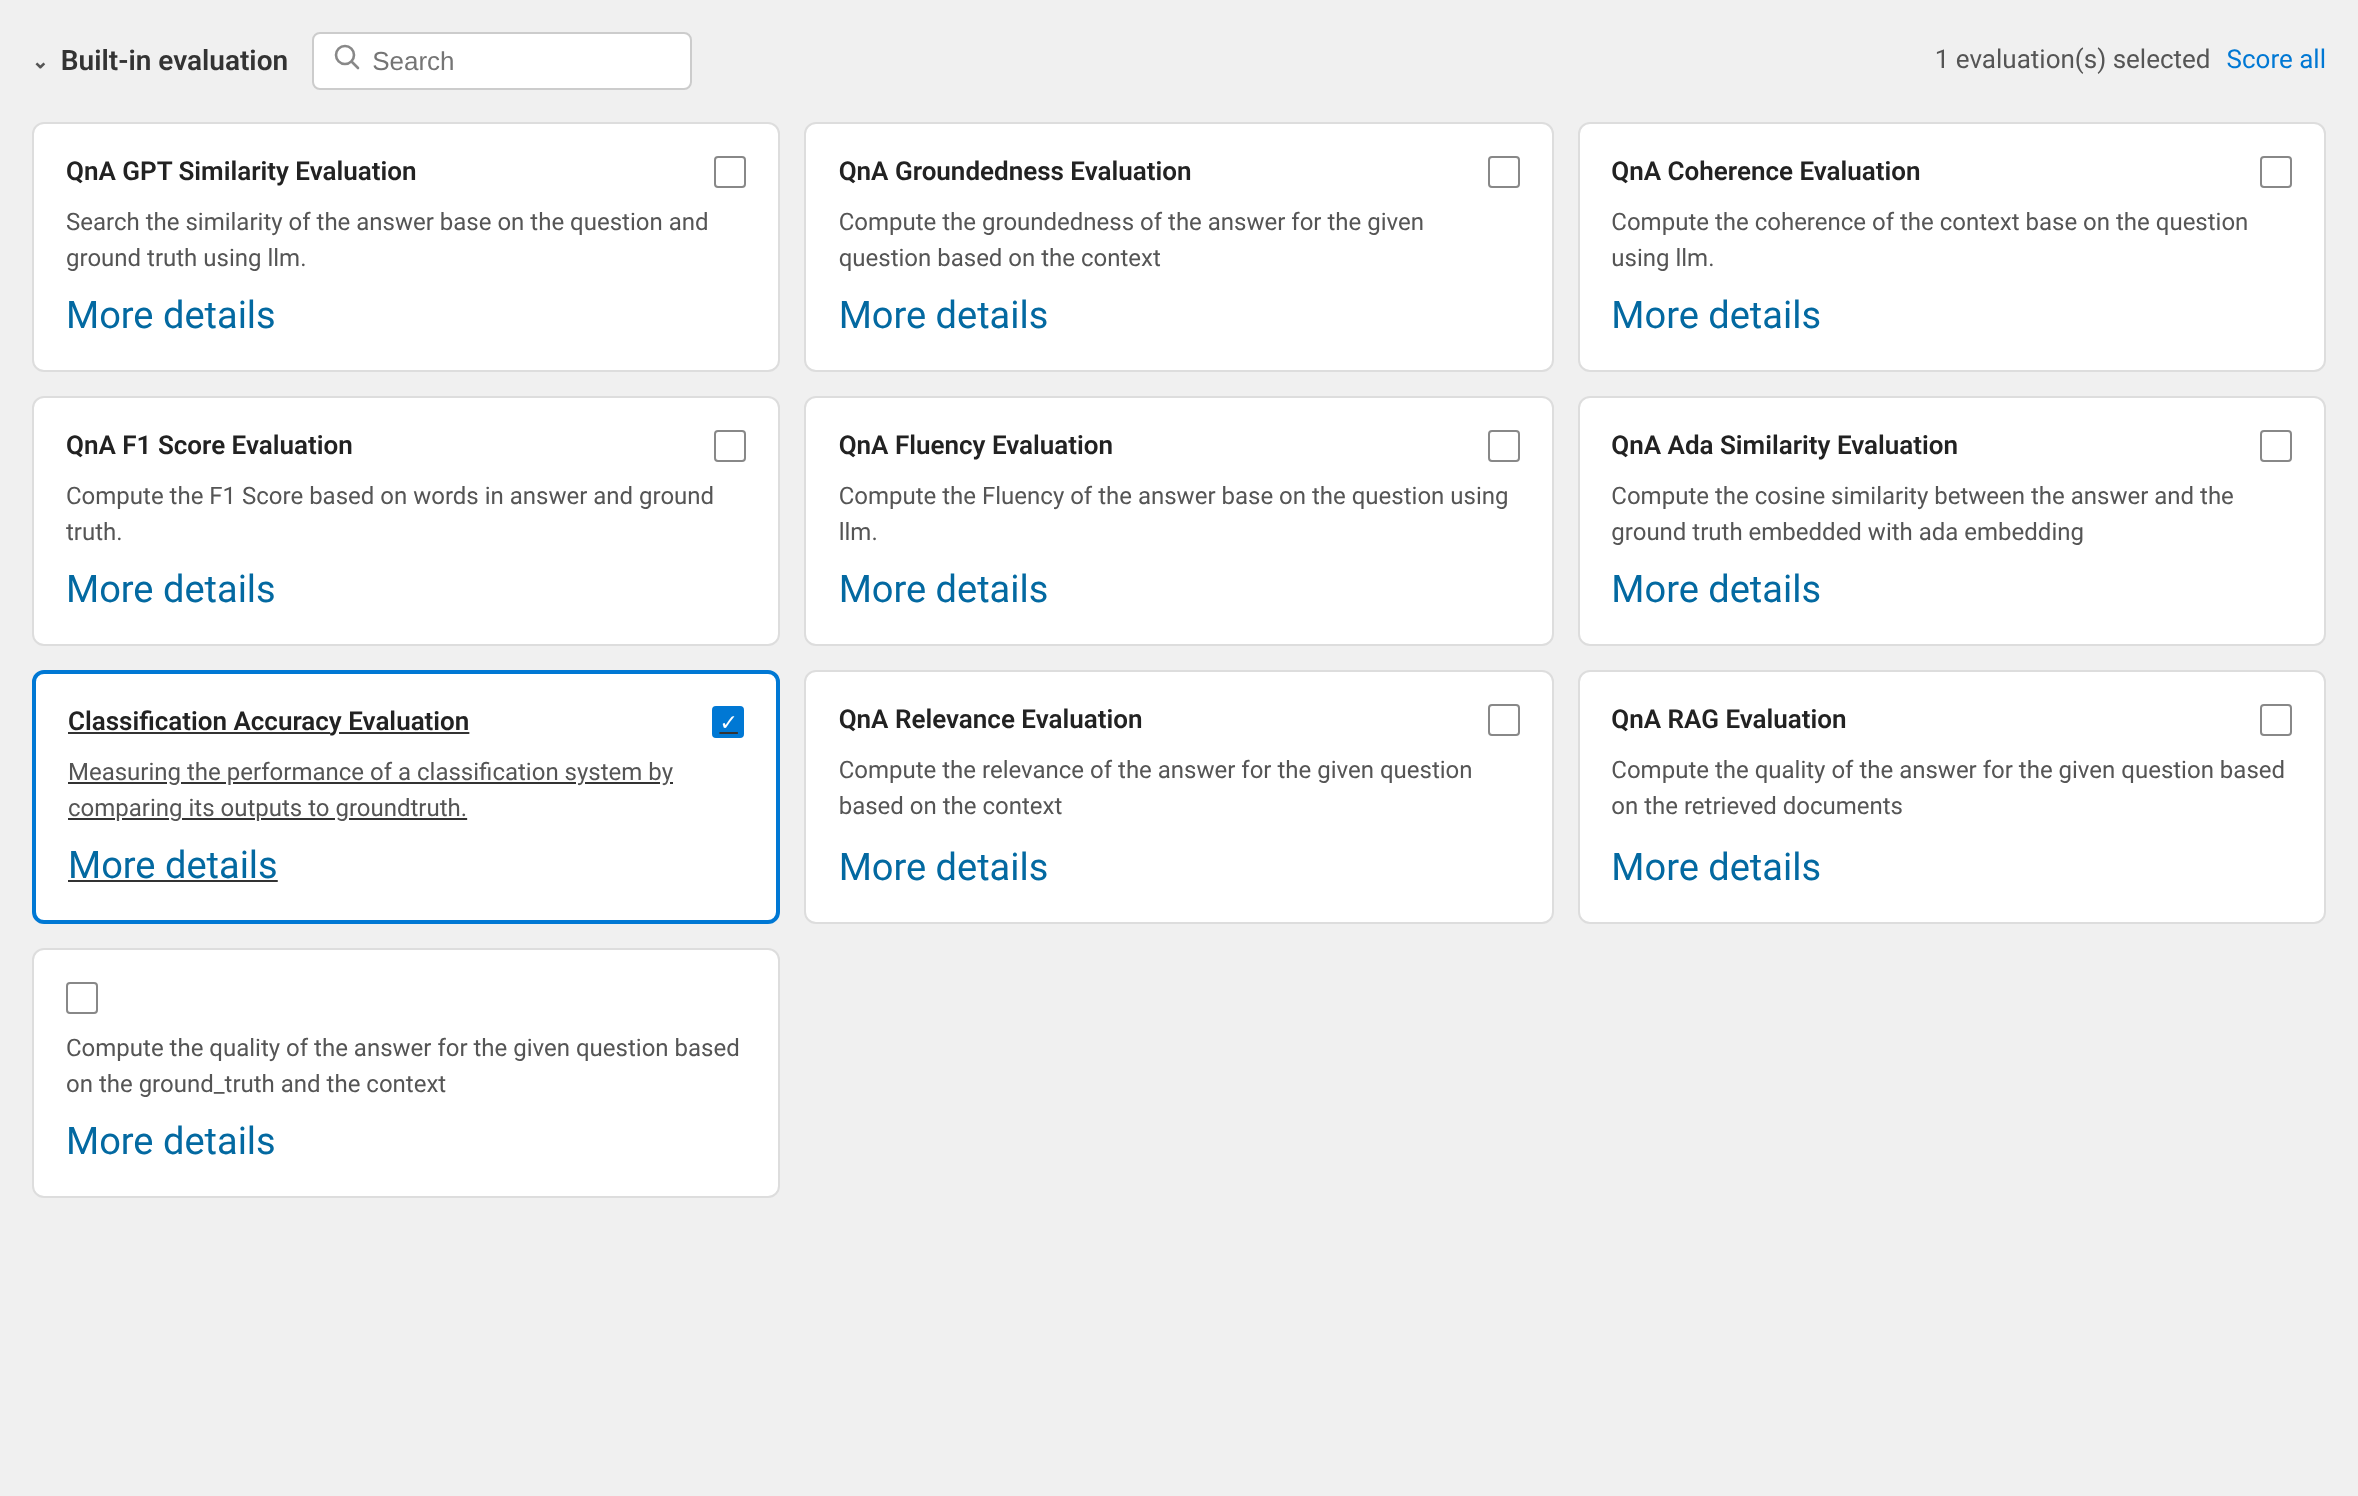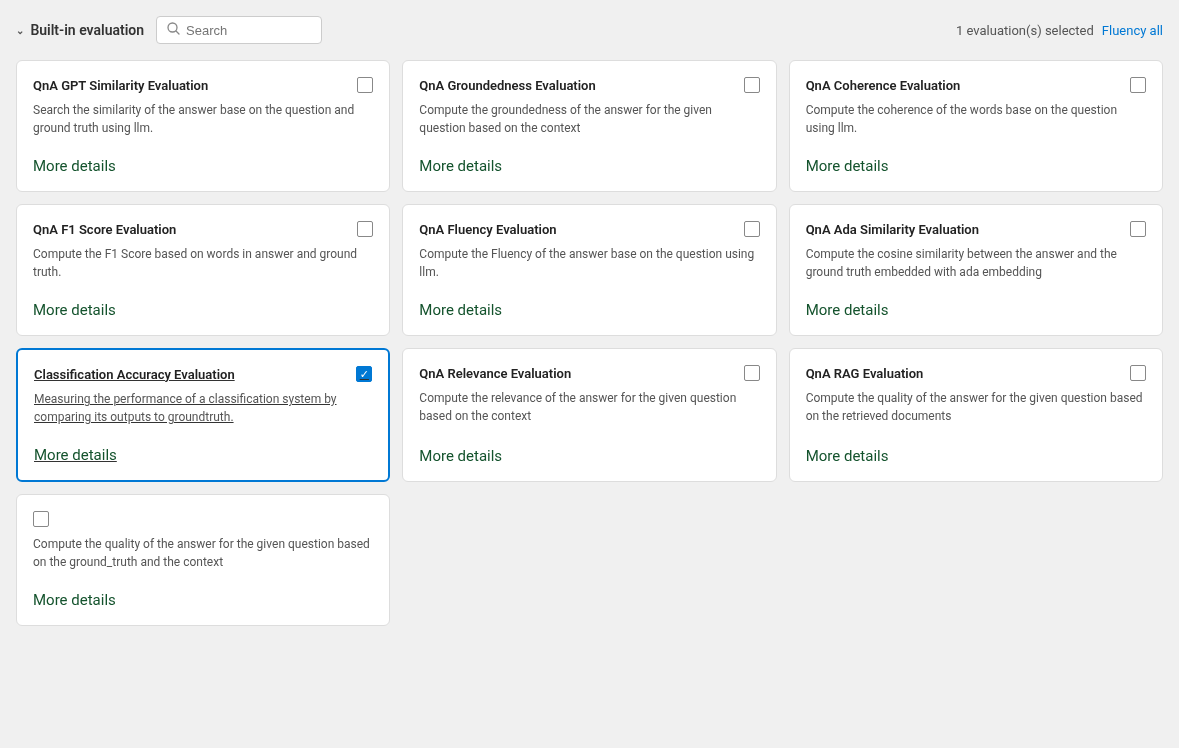--- a/index.html
+++ b/index.html
@@ -38,21 +38,21 @@
       color: #555;
     }
     .search-box {
       display: flex;
       align-items: center;
       background: #fff;
       border: 1px solid #ccc;
       border-radius: 4px;
       padding: 5px 10px;
       gap: 6px;
-      width: 166px;
+      width: 190px;
     }
     .search-icon-svg {
       color: #888;
       flex-shrink: 0;
     }
     .search-input {
       border: none;
       outline: none;
       font-size: 13px;
       color: #555;
@@ -124,25 +124,25 @@
       font-size: 11px;
       line-height: 1;
     }
     .card-desc {
       font-size: 12px;
       color: #555;
       line-height: 1.5;
       flex: 1;
     }
     .more-details {
-      color: #14532d;
-      font-size: 15px;
+      color: #0369a1;
+      font-size: 19px;
       cursor: pointer;
       text-decoration: none;
-      margin-top: 12px;
+      margin-top: 0;
     }
     .bottom-pagination {
       display: flex;
       justify-content: center;
       margin-top: 16px;
     }
   </style>
 </head>
 <body>
 
@@ -158,21 +158,21 @@
           <svg width="13" height="13" viewBox="0 0 13 13" fill="none">
             <circle cx="5.5" cy="5.5" r="4.5" stroke="#888" stroke-width="1.3"></circle>
             <line x1="9" y1="9" x2="12" y2="12" stroke="#888" stroke-width="1.3" stroke-linecap="round"></line>
           </svg>
         </span>
         <input class="search-input" type="text" placeholder="Search" style="">
       </div>
     </div>
     <div class="header-right">
       <span>1 evaluation(s) selected</span>
-      <a class="remove-all-link">Fluency all</a>
+      <a class="remove-all-link">Score all</a>
     </div>
   </div>
 
   <div class="grid" id="cards-grid">
   <div class="card">
       <div class="card-header">
         <span class="card-title">QnA GPT Similarity Evaluation</span>
         <div class="card-checkbox ">
           
         </div>
@@ -190,21 +190,21 @@
       <p class="card-desc">Compute the groundedness of the answer for the given question based on the context</p>
       <a class="more-details">More details</a>
     </div>
       <div class="card">
       <div class="card-header">
         <span class="card-title">QnA Coherence Evaluation</span>
         <div class="card-checkbox ">
           
         </div>
       </div>
-      <p class="card-desc">Compute the coherence of the words base on the question using llm.</p>
+      <p class="card-desc">Compute the coherence of the context base on the question using llm.</p>
       <a class="more-details">More details</a>
     </div>
       <div class="card">
       <div class="card-header">
         <span class="card-title">QnA F1 Score Evaluation</span>
         <div class="card-checkbox ">
           
         </div>
       </div>
       <p class="card-desc">Compute the F1 Score based on words in answer and ground truth.</p>

